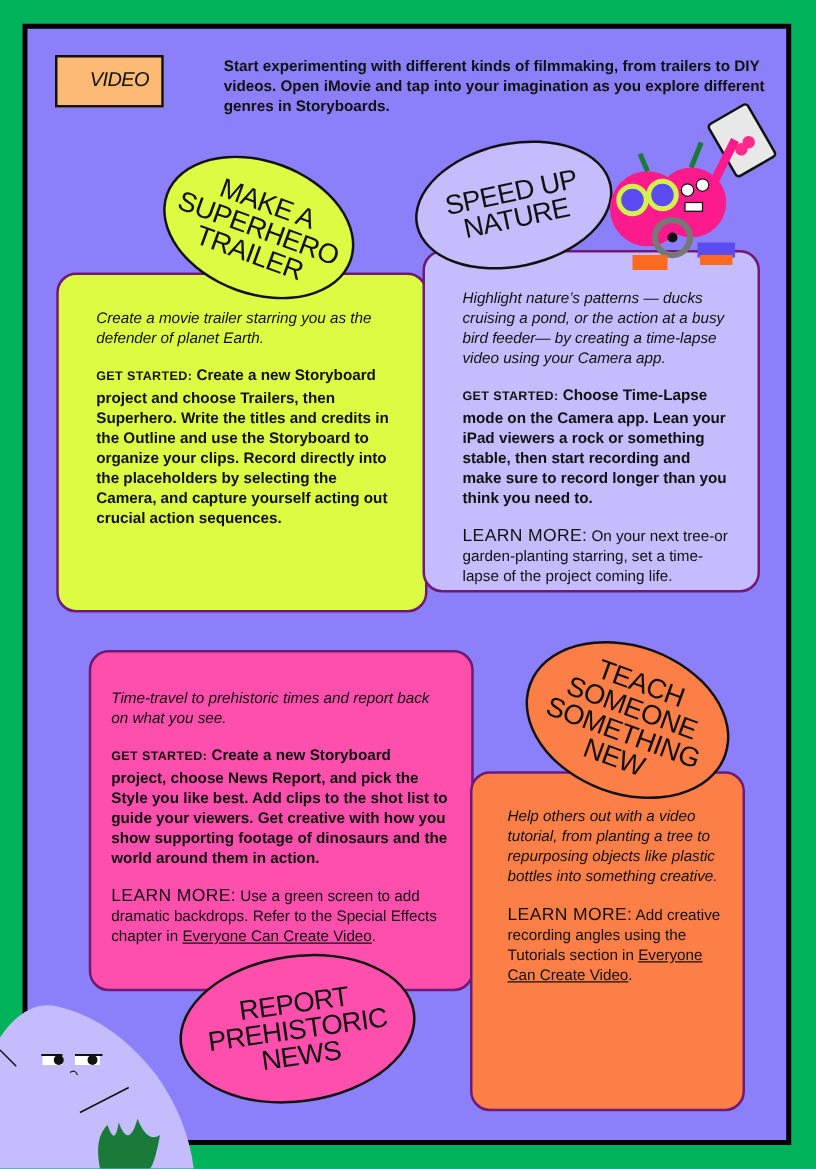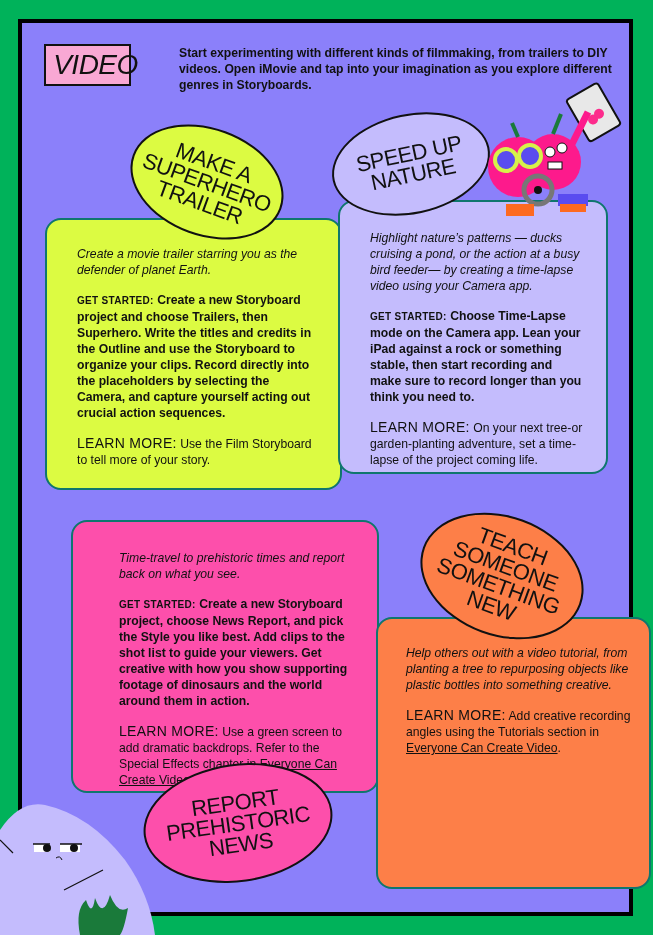--- a/index.html
+++ b/index.html
@@ -4,29 +4,29 @@
 <style>
   * { box-sizing: border-box; margin: 0; padding: 0; }
   html, body { width: 653px; height: 935px; overflow: hidden; }
   body { background: #00b25a; position: relative; font-family: "Liberation Sans", sans-serif; color: #111; }
   .frame {
     position: absolute; left: 18px; top: 19px; width: 615px; height: 897px;
     background: #8b80fa; border: 4px solid #000; overflow: hidden;
   }
   .video-label {
     position: absolute; left: 44px; top: 44px; width: 87px; height: 42px;
-    background: #f9a8d4; border: 2px solid #111; display: flex; align-items: center; justify-content: center;
-    font-style: italic; font-size: 28px; letter-spacing: -0.5px; padding-left: 16px;
+    background: #fdba74; border: 2px solid #111; display: flex; align-items: center; justify-content: center;
+    font-style: italic; font-size: 16px; letter-spacing: -0.5px; padding-left: 16px;
   }
   .intro {
     position: absolute; left: 179px; top: 45px; width: 440px;
     font-weight: bold; font-size: 12.2px; line-height: 16px;
   }
   .card {
-    position: absolute; border: 2px solid #0f766e; border-radius: 16px;
+    position: absolute; border: 2px solid #701a75; border-radius: 16px;
     font-size: 12.2px; line-height: 16px;
   }
   .card p { margin-bottom: 14px; }
   .card p:last-child { margin-bottom: 0; }
   .card .lead { font-style: italic; }
   .card .gs { font-weight: bold; }
   .card .cap { font-size: 10px; font-weight: bold; letter-spacing: 0.3px; margin-top: 16px; }
   .card .lm-cap { font-size: 14px; letter-spacing: 0.3px; }
   .card a { color: #111; text-decoration: underline; }
   .bubble {
@@ -45,34 +45,33 @@
 <body>
 
 <div class="frame"></div>
 
 <div class="video-label">VIDEO</div>
 <div class="intro">Start experimenting with different kinds of filmmaking, from trailers to DIY videos. Open iMovie and tap into your imagination as you explore different genres in Storyboards.</div>
 
 <div class="card yellow" style="left:45px; top:218px; width:297px; height:272px; padding:26px 20px 0 30px;">
   <p class="lead">Create a movie trailer starring you as the defender of planet Earth.</p>
   <p class="gs"><span class="cap">GET STARTED:</span> <span>Create a new Storyboard project and choose Trailers, then Superhero. Write the titles and credits in the Outline and use the Storyboard to organize your clips. Record directly into the placeholders by selecting the Camera, and capture yourself acting out crucial action sequences.</span></p>
-  <p><span class="lm-cap">LEARN MORE:</span> <span>Use the Film Storyboard to tell more of your story.</span></p>
 </div>
 <div class="bubble yellow" style="left:128px; top:128px; width:158px; height:108px; transform:rotate(20deg);">
   <div>
     <span>MAKE A</span>
     <span>SUPERHERO</span>
     <span>TRAILER</span>
   </div>
 </div>
 
 <div class="card lilac" style="left:338px; top:200px; width:270px; height:274px; padding:28px 20px 0 30px;">
   <p class="lead">Highlight nature’s patterns — ducks cruising a pond, or the action at a busy bird feeder— by creating a time-lapse video using your Camera app.</p>
-  <p class="gs"><span class="cap">GET STARTED:</span> <span>Choose Time-Lapse mode on the Camera app. Lean your iPad against a rock or something stable, then start recording and make sure to record longer than you think you need to.</span></p>
-  <p><span class="lm-cap">LEARN MORE:</span> <span>On your next tree-or garden-planting adventure, set a time-lapse of the project coming life.</span></p>
+  <p class="gs"><span class="cap">GET STARTED:</span> <span>Choose Time-Lapse mode on the Camera app. Lean your iPad viewers a rock or something stable, then start recording and make sure to record longer than you think you need to.</span></p>
+  <p><span class="lm-cap">LEARN MORE:</span> <span>On your next tree-or garden-planting starring, set a time-lapse of the project coming life.</span></p>
 </div>
 <div class="bubble lilac" style="left:331px; top:114px; width:160px; height:100px; transform:rotate(-12deg);">
   <div>
     <span>SPEED UP</span>
     <span>NATURE</span>
   </div>
 </div>
 
 <svg class="abs" style="left:478px; top:82px;" width="145" height="140" viewBox="0 0 145 140">
   <g transform="rotate(-30 120 30)">
@@ -90,34 +89,34 @@
   <circle cx="72" cy="70" r="5" fill="#fff" stroke="#111"></circle>
     <circle cx="84" cy="66" r="5" fill="#fff" stroke="#111"></circle>
   <rect x="70" y="80" width="14" height="7" fill="#fff" stroke="#111"></rect>
   <circle cx="60" cy="108" r="14" fill="none" stroke="#777" stroke-width="5"></circle>
   <circle cx="60" cy="108" r="4" fill="#111"></circle>
   <rect x="28" y="122" width="28" height="12" fill="#fd6a20"></rect>
   <rect x="80" y="112" width="30" height="12" fill="#5a4cf0"></rect>
   <rect x="82" y="122" width="26" height="8" fill="#fd6a20"></rect>
 </svg>
 
-<div class="card pink" style="left:71px; top:520px; width:308px; height:273px; padding:28px 18px 0 46px;">
+<div class="card pink" style="left:71px; top:520px; width:308px; height:273px; padding:28px 18px 0 16px;">
   <p class="lead">Time-travel to prehistoric times and report back on what you see.</p>
   <p class="gs"><span class="cap">GET STARTED:</span> <span>Create a new Storyboard project, choose News Report, and pick the Style you like best. Add clips to the shot list to guide your viewers. Get creative with how you show supporting footage of dinosaurs and the world around them in action.</span></p>
   <p><span class="lm-cap">LEARN MORE:</span> <span>Use a green screen to add dramatic backdrops. Refer to the Special Effects chapter in</span> <a href="#">Everyone Can Create Video</a><span>.</span></p>
 </div>
 <div class="bubble pink" style="left:143px; top:764px; width:190px; height:118px; transform:rotate(-8deg);">
   <div>
     <span>REPORT</span>
     <span>PREHISTORIC</span>
     <span>NEWS</span>
   </div>
 </div>
 
-<div class="card orange" style="left:376px; top:617px; width:275px; height:272px; padding:26px 14px 4px 28px;">
+<div class="card orange" style="left:376px; top:617px; width:220px; height:272px; padding:26px 14px 4px 28px;">
   <p class="lead">Help others out with a video tutorial, from planting a tree to repurposing objects like plastic bottles into something creative.</p>
   <p><span class="lm-cap">LEARN MORE:</span> <span>Add creative recording angles using the Tutorials section in</span> <a href="#">Everyone Can Create Video</a><span>.</span></p>
 </div>
 <div class="bubble orange" style="left:418px; top:516px; width:168px; height:120px; transform:rotate(20deg);">
   <div>
     <span>TEACH</span>
     <span>SOMEONE</span>
     <span>SOMETHING</span>
     <span>NEW</span>
   </div>

